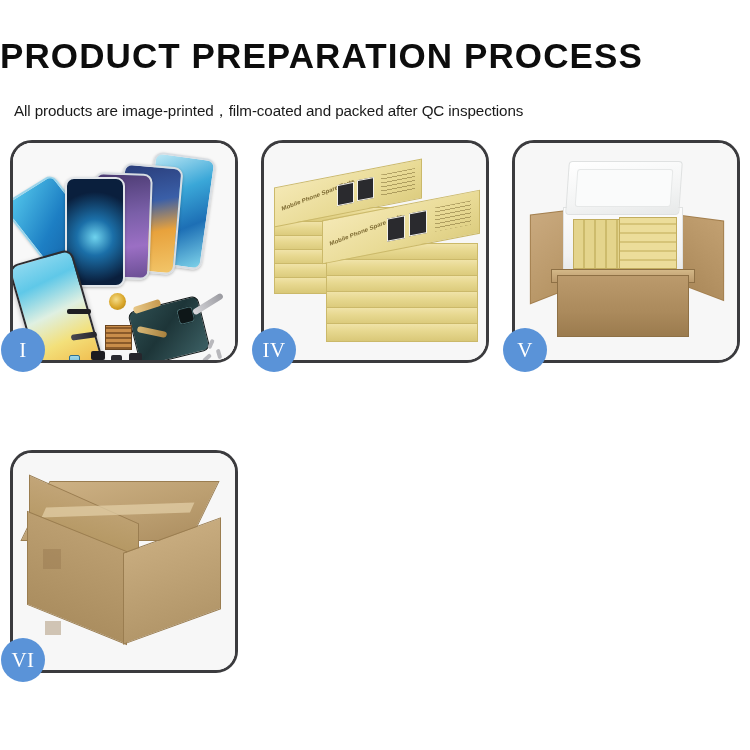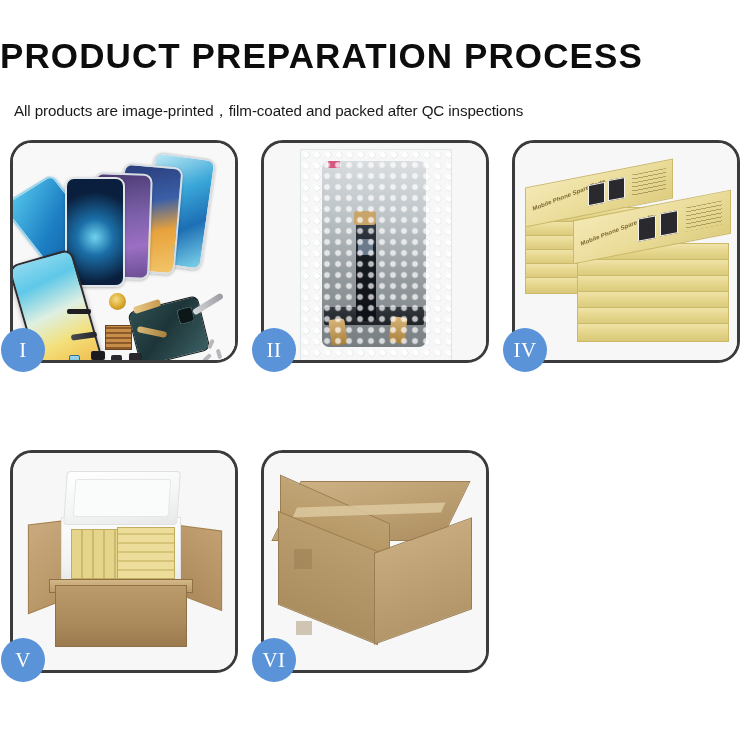--- a/index.html
+++ b/index.html
@@ -495,35 +495,20 @@
       <div class="part part-chip-c"></div>
       <div class="part part-batt"></div>
       <div class="part part-tool"></div>
       <div class="part part-screw-a"></div>
       <div class="part part-screw-b"></div>
       <div class="part part-screw-c"></div>
     </div>
     <div class="badge">I</div>
   </div>
 
-  <div class="panel">
-    <div class="panel-inner">
-      <div class="bubble-bag"></div>
-      <div class="lcd-panel"></div>
-      <div class="lcd-bottom-bar"></div>
-      <div class="lcd-flex-strip"></div>
-      <div class="lcd-connector"></div>
-      <div class="lcd-chip"></div>
-      <div class="lcd-foot-a"></div>
-      <div class="lcd-foot-b"></div>
-      <div class="bag-pink-tab"></div>
-      <div class="bubble-overlay"></div>
-    </div>
-    <div class="badge">II</div>
-  </div>
 
 
   <div class="panel">
     <div class="panel-inner">
       <div class="stack">
 
         <div class="sbox" style="left:4px;  top:48px;  width:118px; height:15px;"></div>
         <div class="sbox" style="left:4px;  top:62px;  width:118px; height:15px;"></div>
         <div class="sbox" style="left:4px;  top:76px;  width:118px; height:15px;"></div>
         <div class="sbox" style="left:4px;  top:90px;  width:118px; height:15px;"></div>

